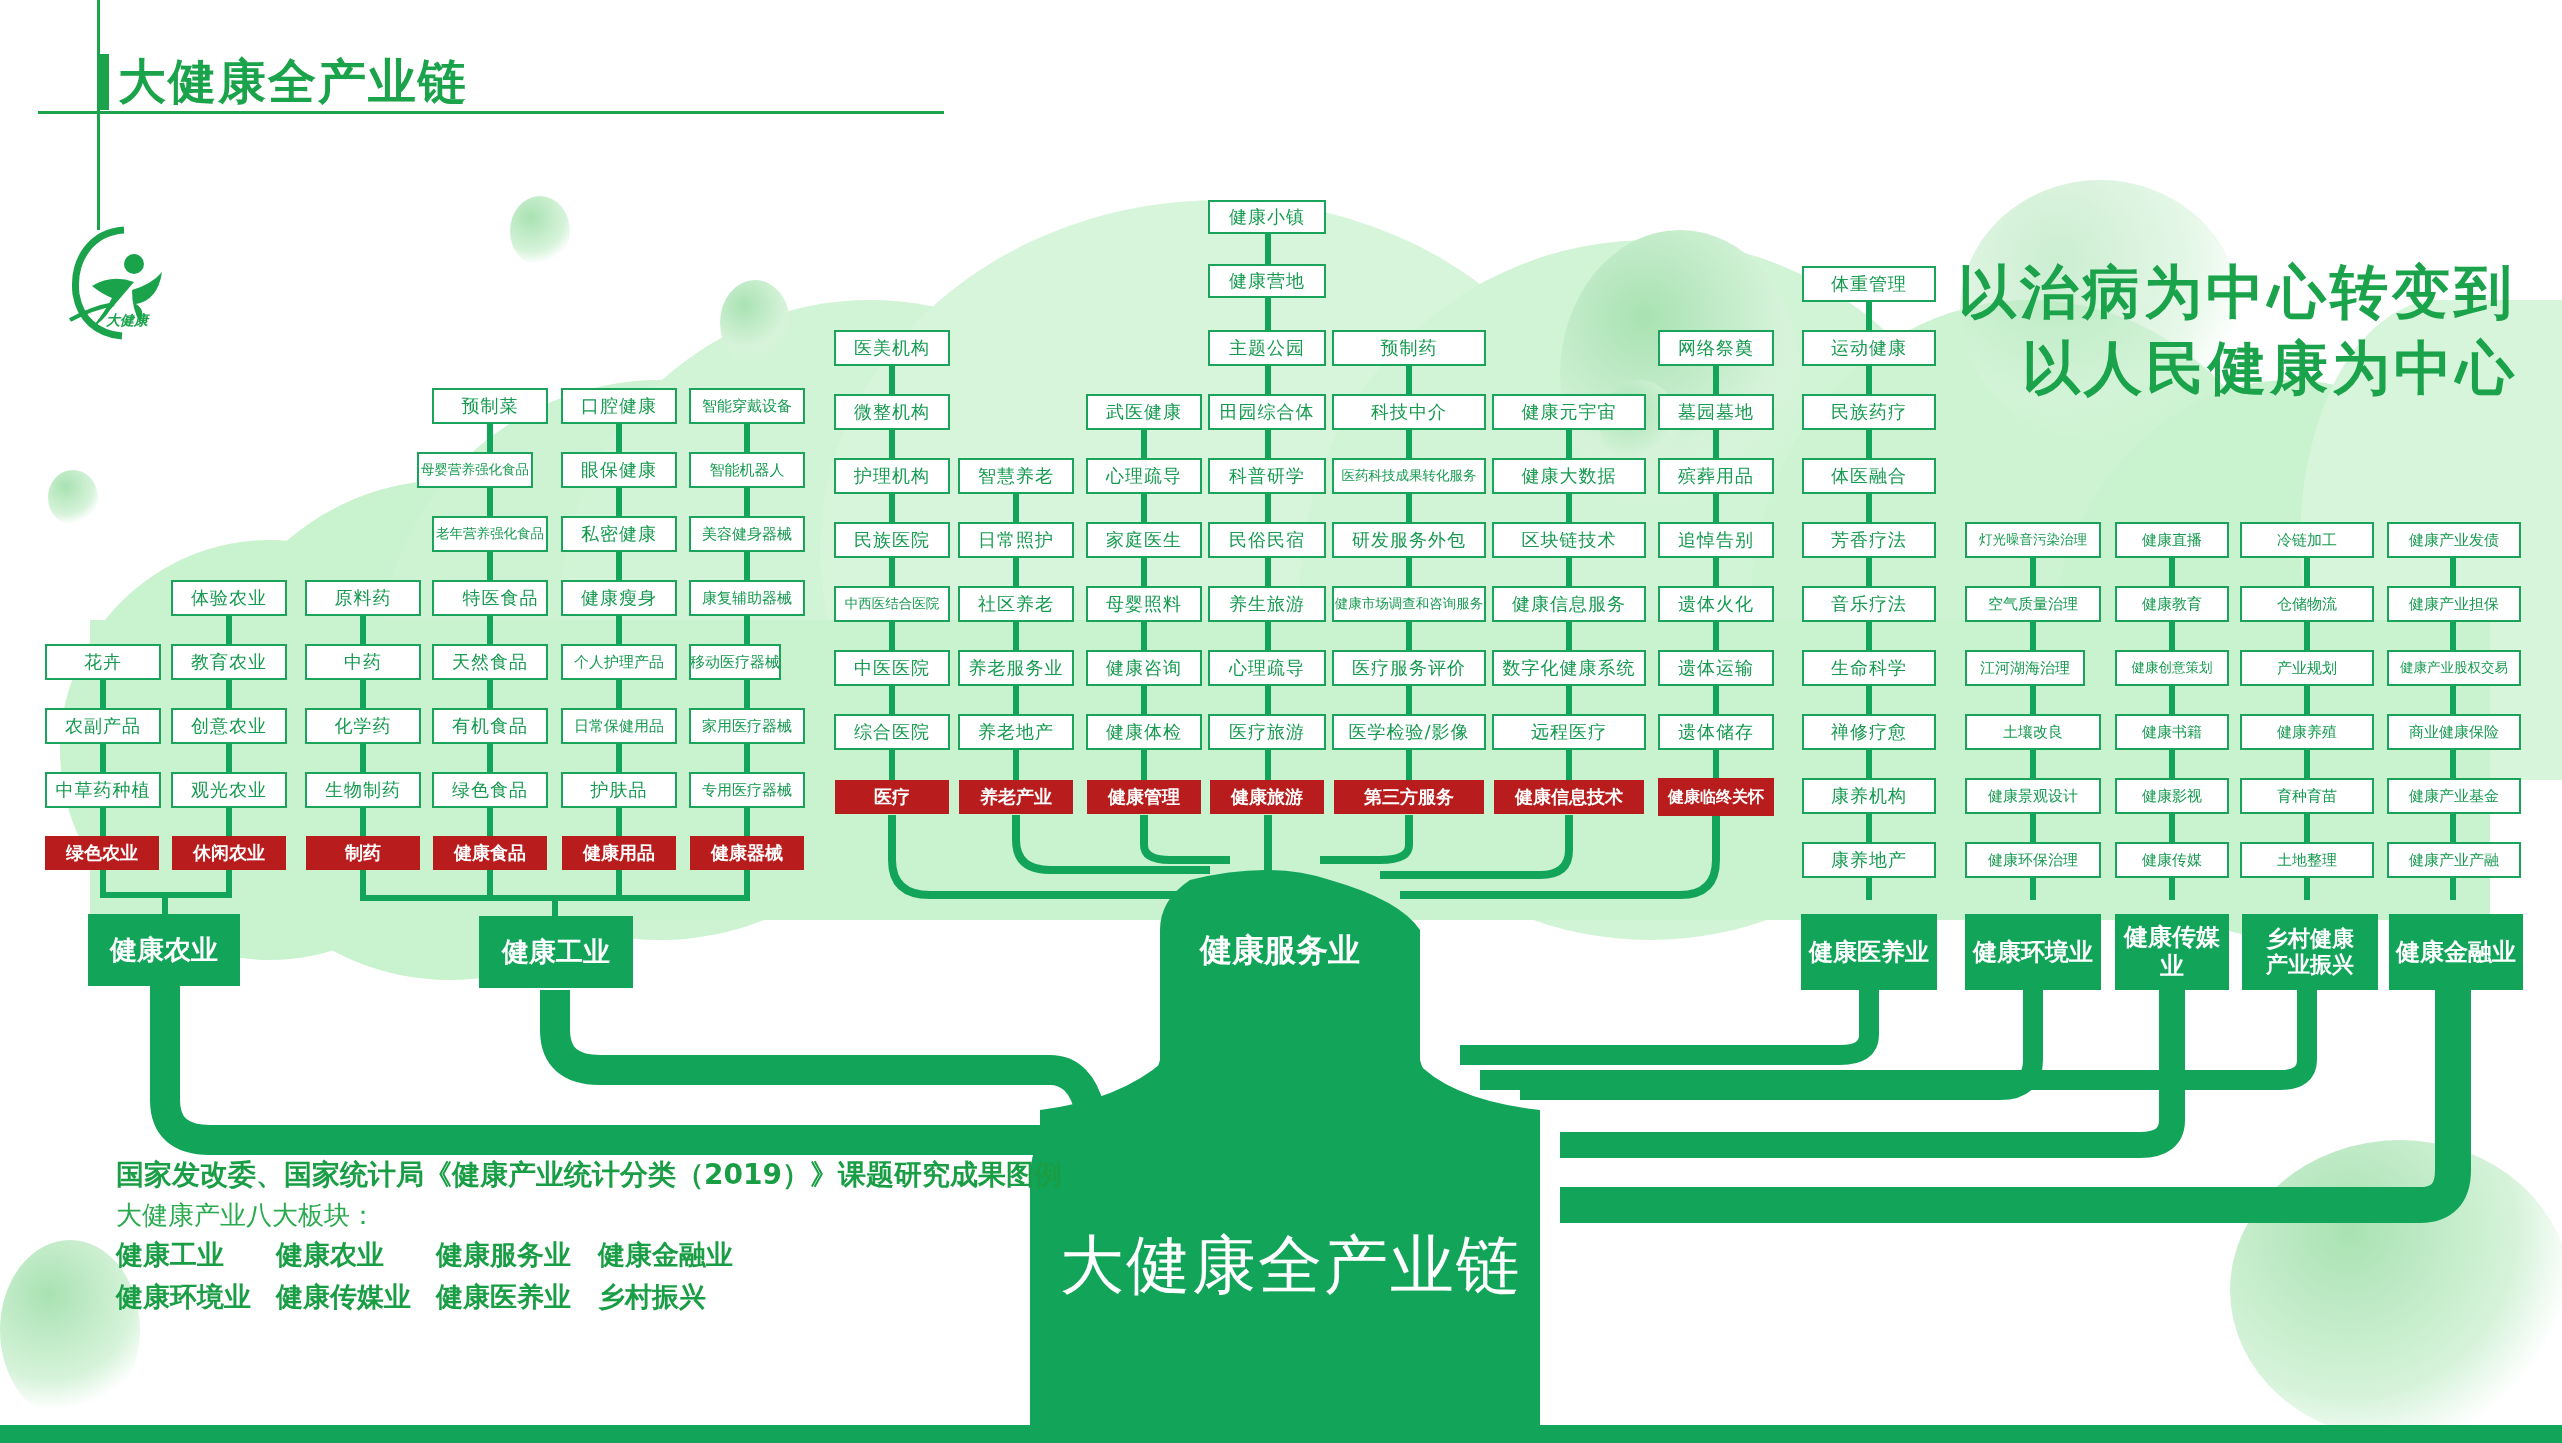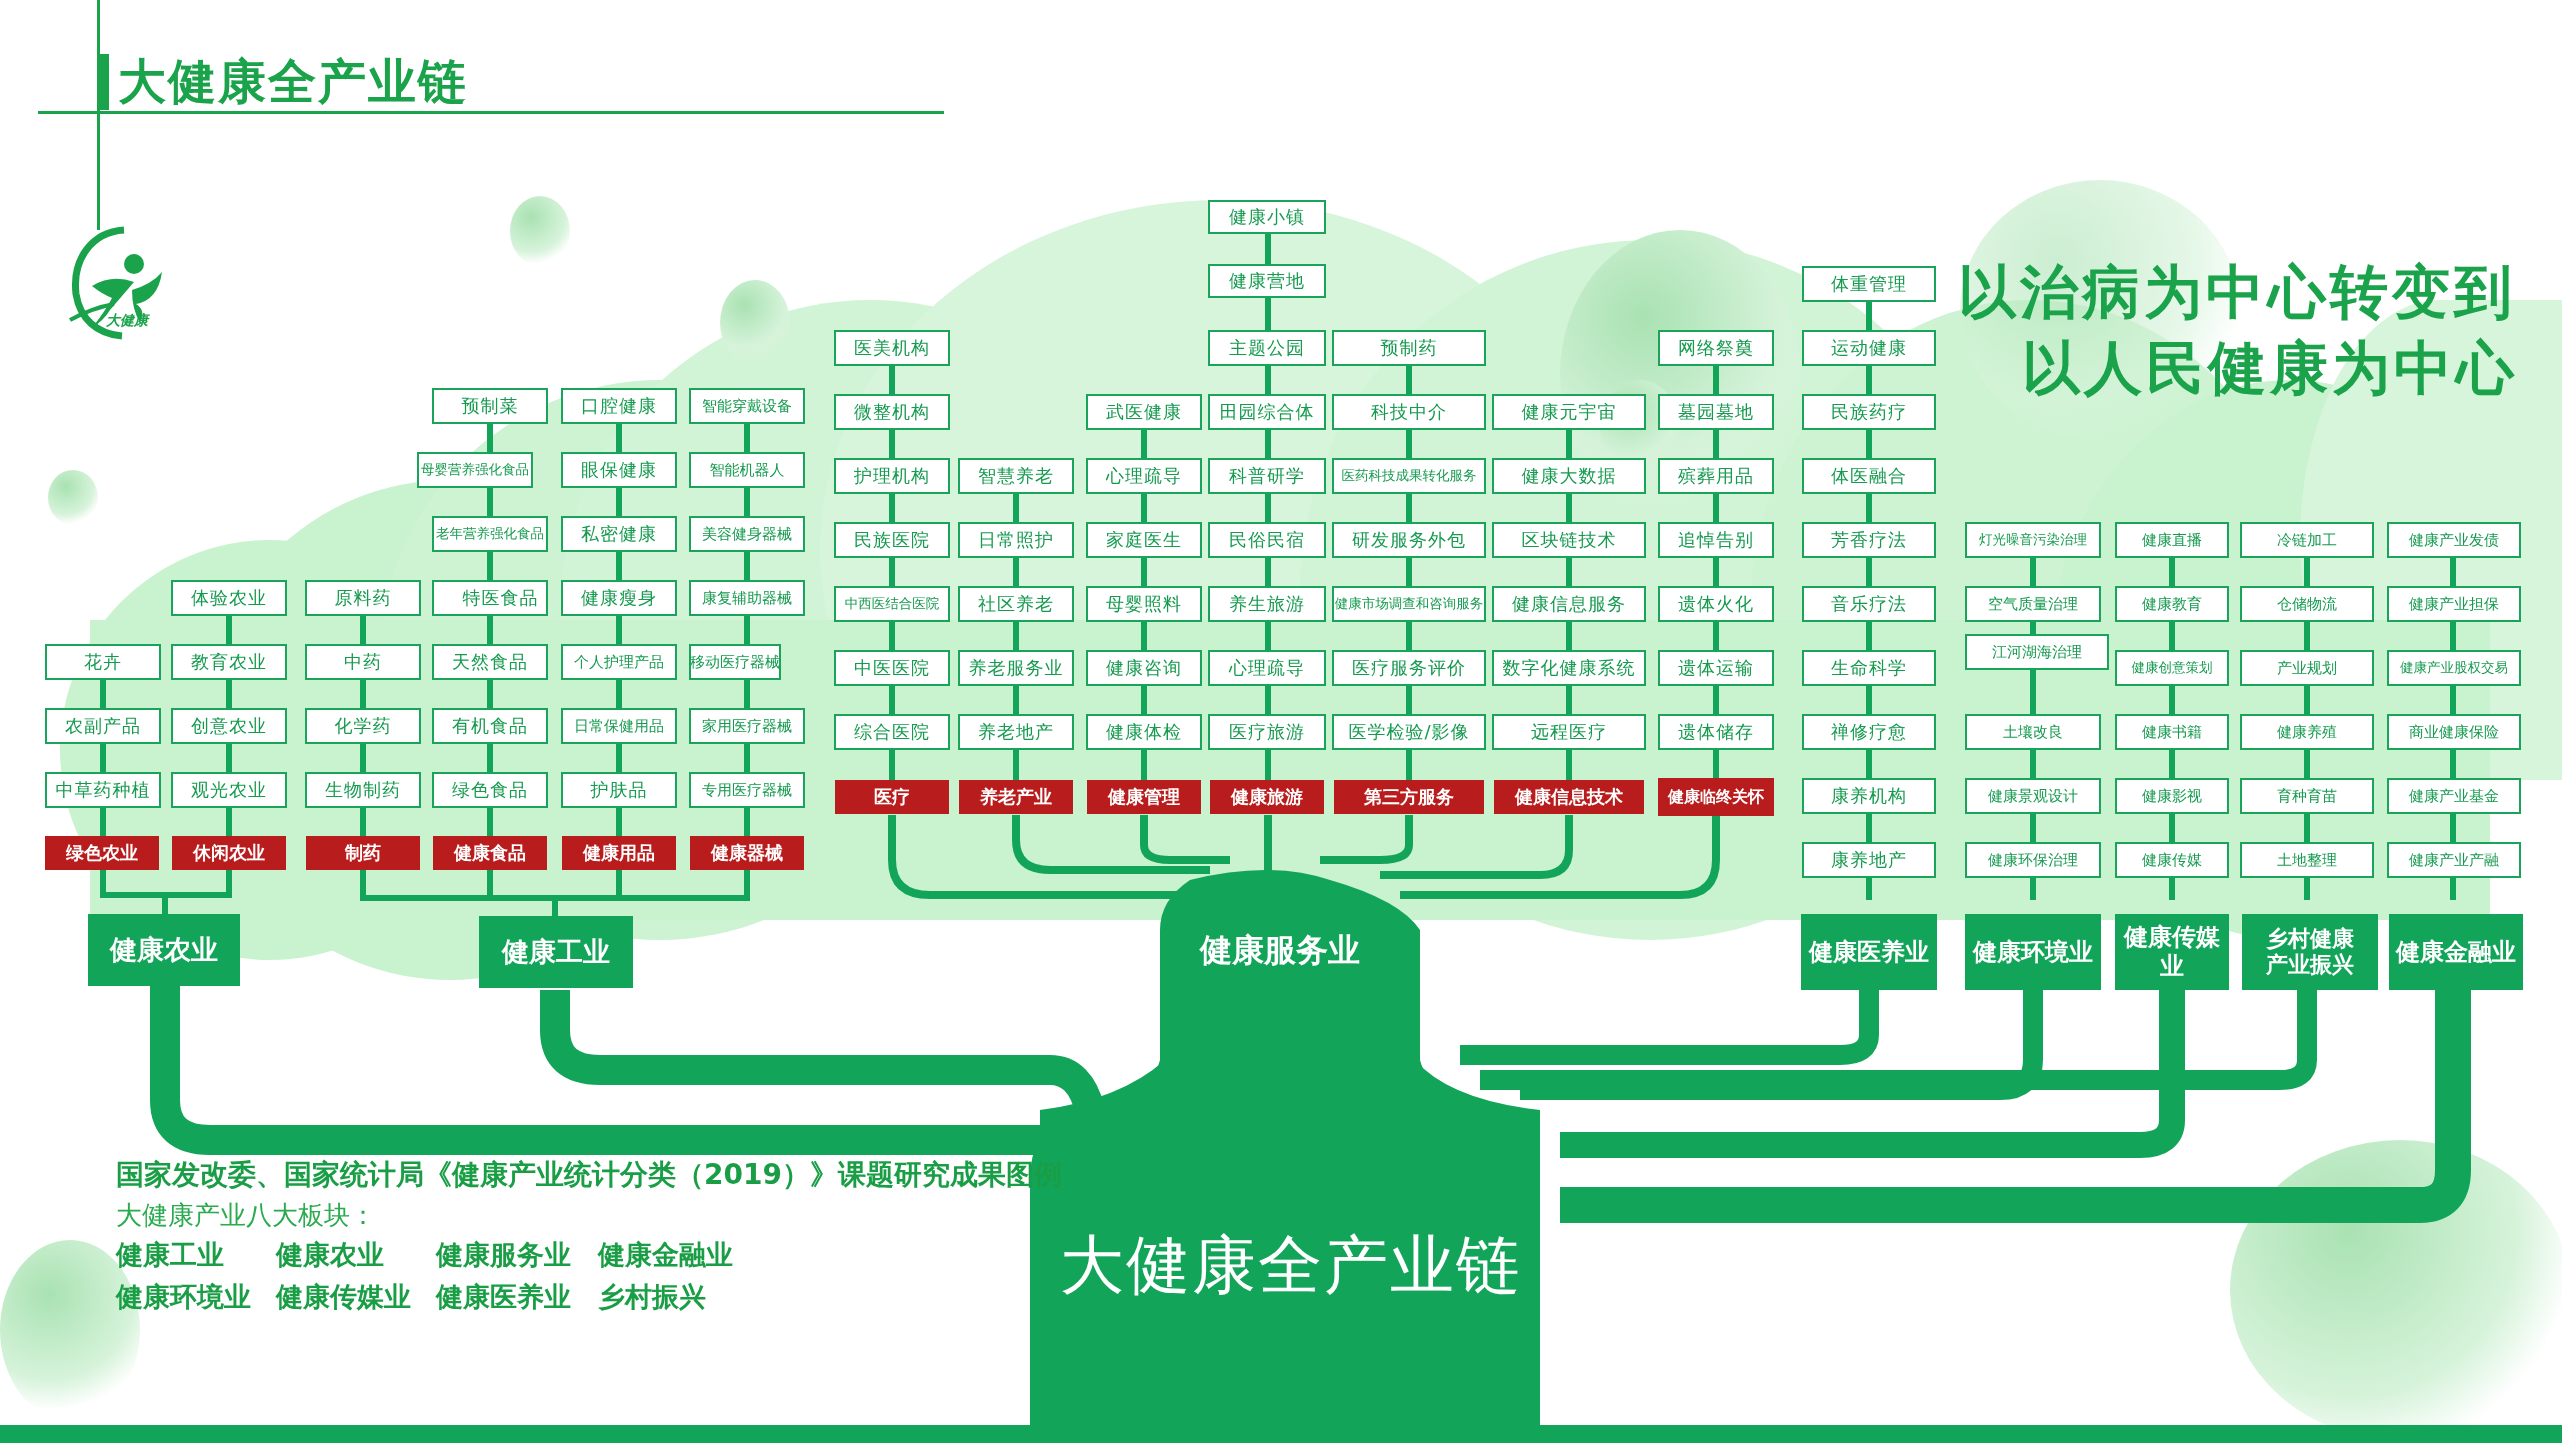--- a/index.html
+++ b/index.html
@@ -261,21 +261,21 @@
   <div class="box" style="left:1802px;top:522px;width:134px;">芳香疗法</div>
   <div class="box" style="left:1802px;top:586px;width:134px;">音乐疗法</div>
   <div class="box" style="left:1802px;top:650px;width:134px;">生命科学</div>
   <div class="box" style="left:1802px;top:714px;width:134px;">禅修疗愈</div>
   <div class="box" style="left:1802px;top:778px;width:134px;">康养机构</div>
   <div class="box" style="left:1802px;top:842px;width:134px;">康养地产</div>
 </div>
 <div>
   <div class="box xs" style="left:1965px;top:522px;width:136px;">灯光噪音污染治理</div>
   <div class="box sm" style="left:1965px;top:586px;width:136px;">空气质量治理</div>
-  <div class="box sm" style="left:1965px;top:634px;width:144px;">江河湖海治理</div>
+  <div class="box sm" style="left:1965px;top:650px;width:120px;">江河湖海治理</div>
   <div class="box sm" style="left:1965px;top:714px;width:136px;">土壤改良</div>
   <div class="box sm" style="left:1965px;top:778px;width:136px;">健康景观设计</div>
   <div class="box sm" style="left:1965px;top:842px;width:136px;">健康环保治理</div>
 </div>
 <div>
   <div class="box sm" style="left:2115px;top:522px;width:114px;">健康直播</div>
   <div class="box sm" style="left:2115px;top:586px;width:114px;">健康教育</div>
   <div class="box xs" style="left:2115px;top:650px;width:114px;">健康创意策划</div>
   <div class="box sm" style="left:2115px;top:714px;width:114px;">健康书籍</div>
   <div class="box sm" style="left:2115px;top:778px;width:114px;">健康影视</div>

